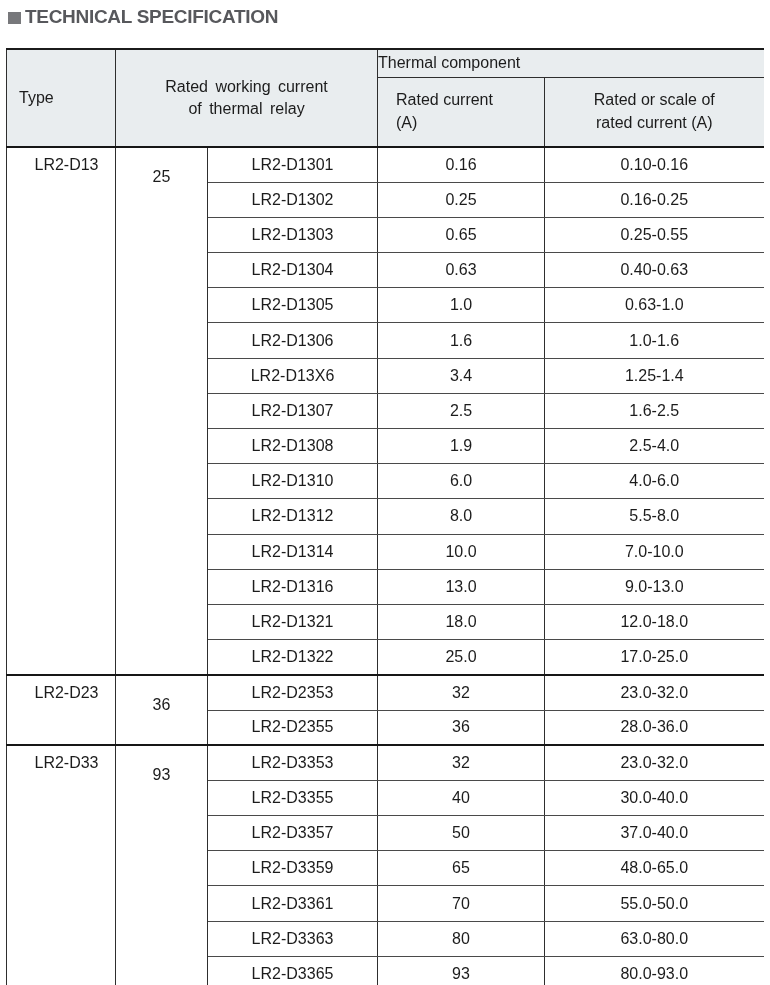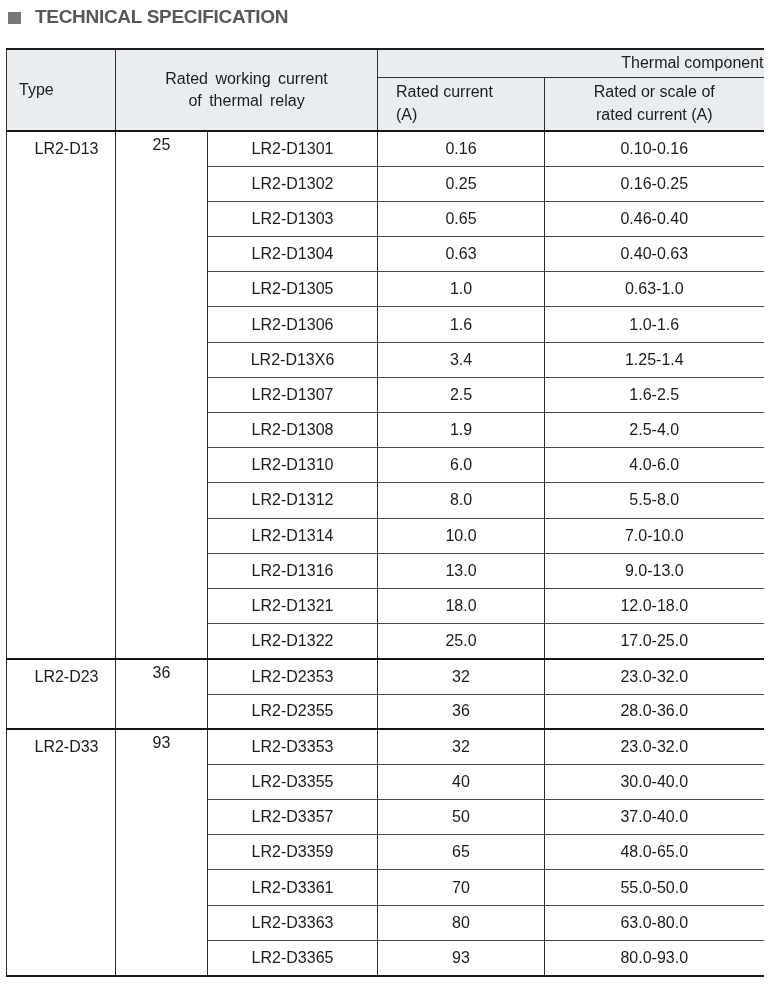--- a/index.html
+++ b/index.html
@@ -13,21 +13,21 @@
     overflow: hidden;
   }
 
   
   .title-bar {
     position: absolute;
     left: 8px;
     top: 6px;
     display: flex;
     align-items: center;
-    gap: 14px;
+    gap: 4px;
   }
   .title-square {
     width: 13px;
     height: 12px;
     background: #77787b;
     margin-top: 1px;
     flex: 0 0 auto;
   }
   .title-text {
     font-size: 19px;
@@ -60,30 +60,30 @@
   .spec-table th {
     background: #e9edef;
     font-weight: normal;
     border: 1px solid #2e2e2e;
     border-right: 1px solid #2e2e2e;
     white-space: pre-line;
     line-height: 1.4;
     vertical-align: middle;
   }
   .spec-table thead tr.h-top th { height: 28px; }
-  .spec-table thead tr.h-bottom th { height: 54px; }
+  .spec-table thead tr.h-bottom th { height: 70px; }
   .spec-table th.th-type {
     text-align: left;
     padding-left: 12px;
   }
   .spec-table th.th-working {
     text-align: center;
     word-spacing: 3px;
   }
-  .spec-table th.th-thermal { text-align: right; }
+  .spec-table th.th-thermal { text-align: left; }
   .spec-table th.th-rated {
     text-align: left;
     padding-left: 18px;
     vertical-align: middle;
   }
   .spec-table th.th-scale { text-align: center; margin-left: 48px; }
   .spec-table thead tr.h-bottom th,
   .spec-table thead th[rowspan] { border-bottom: 2px solid #161616; }
 
   
@@ -99,21 +99,21 @@
     vertical-align: middle;
     background: #ffffff;
   }
   .spec-table tbody tr.group-start td { border-top: 2px solid #161616; }
   .spec-table td.col-type {
     text-align: center;
     padding: 8px 0 0 11px;
     vertical-align: top;
   }
   .spec-table td.col-current {
-    padding-top: 4px;
+    padding-top: 20px;
     vertical-align: top;
   }
 </style>
 </head>
 <body>
 
 <div class="title-bar">
   <span class="title-square"></span>
   <span class="title-text">TECHNICAL SPECIFICATION</span>
 </div>
@@ -149,21 +149,21 @@
         <td class="col-range">0.10-0.16</td>
       </tr>
       <tr>
         <td class="col-model">LR2-D1302</td>
         <td class="col-rated">0.25</td>
         <td class="col-range">0.16-0.25</td>
       </tr>
       <tr>
         <td class="col-model">LR2-D1303</td>
         <td class="col-rated">0.65</td>
-        <td class="col-range">0.46-0.40</td>
+        <td class="col-range">0.25-0.55</td>
       </tr>
       <tr>
         <td class="col-model">LR2-D1304</td>
         <td class="col-rated">0.63</td>
         <td class="col-range">0.40-0.63</td>
       </tr>
       <tr>
         <td class="col-model">LR2-D1305</td>
         <td class="col-rated">1.0</td>
         <td class="col-range">0.63-1.0</td>

